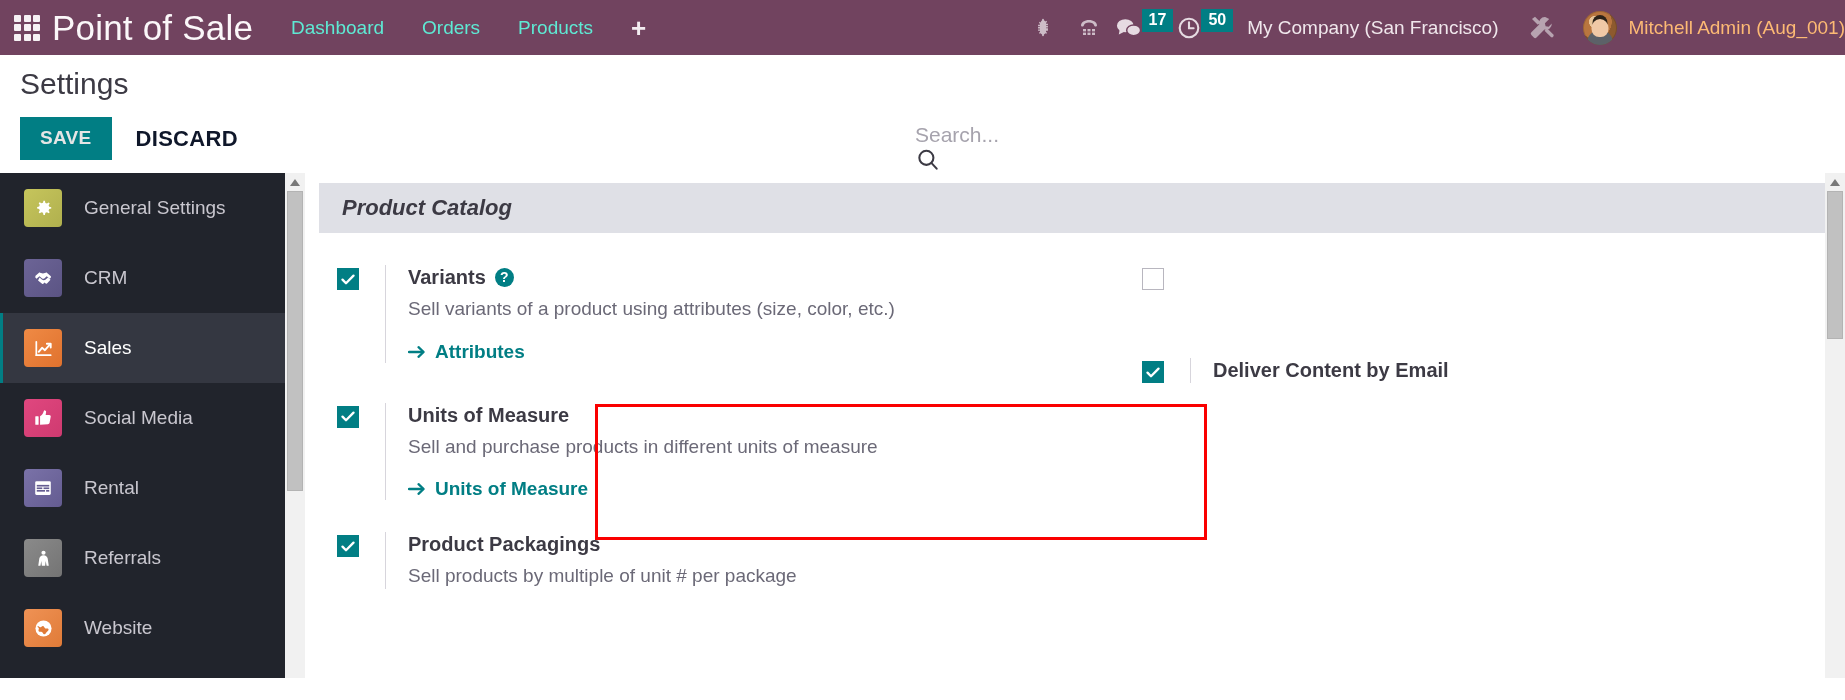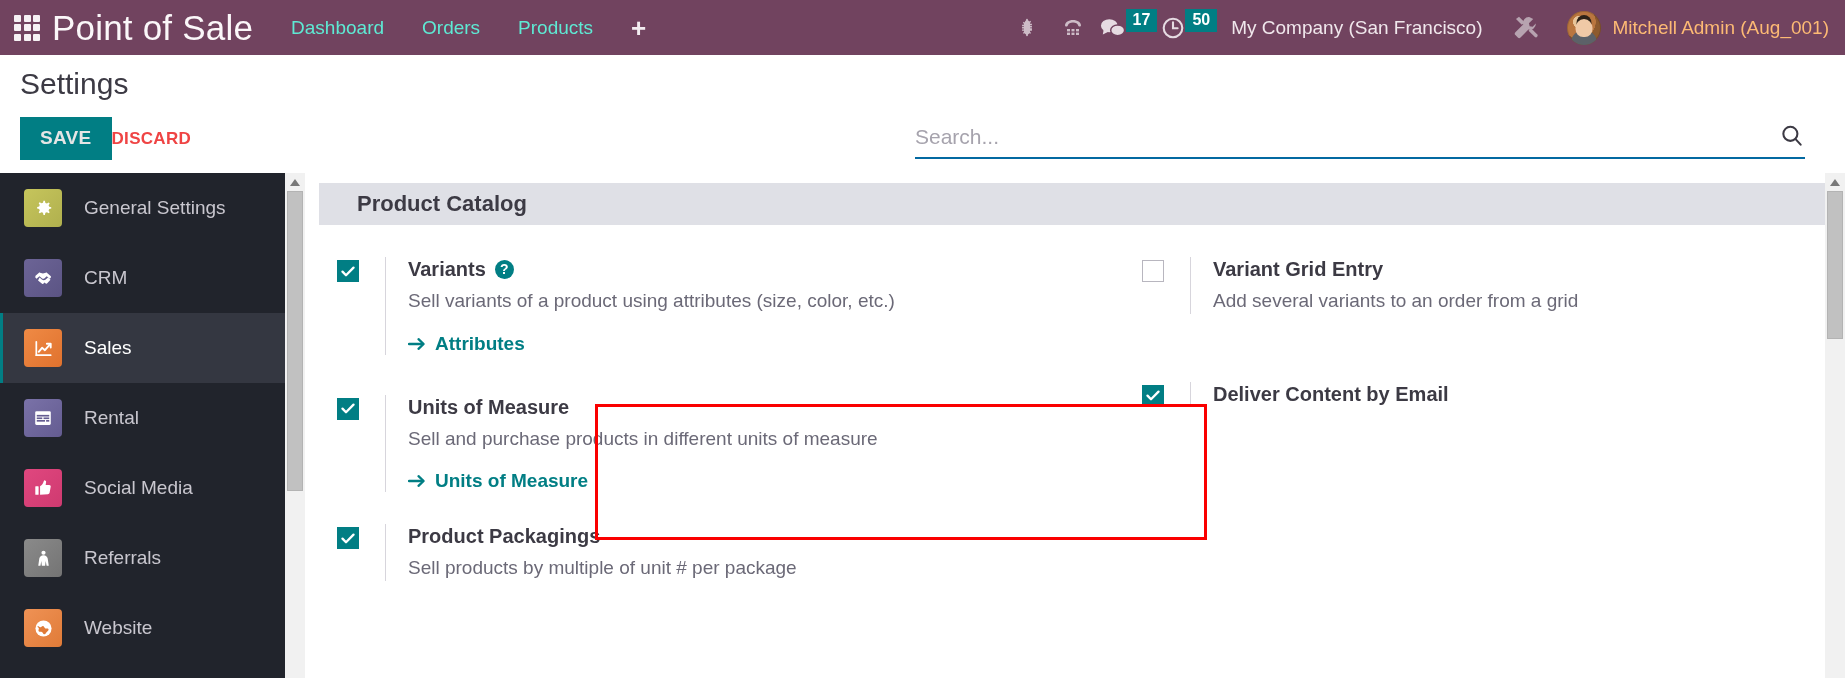--- a/index.html
+++ b/index.html
@@ -36,21 +36,21 @@
   .nav-menu { display: flex; align-items: center; gap: 38px; }
   .nav-item {
     font-size: 19px; color: #5eead4; white-space: nowrap; cursor: pointer;
   }
   .nav-plus {
     font-size: 26px; line-height: 1; color: #f3ecf0; cursor: pointer;
     font-weight: 700;
   }
   .nav-right {
     margin-left: auto; display: flex; align-items: center; gap: 0px;
-    padding-right: 16px;
+    padding-right: 0;
   }
   .nav-ico {
     width: 46px; height: 55px; display: flex; align-items: center;
     justify-content: center; cursor: pointer; position: relative;
   }
   .nav-ico svg { display:block; }
   .badge {
     background: #017e84; color: #fff; font-size: 16px; font-weight: 600;
     padding: 1px 7px 2px; line-height: 20px; margin-left: -4px;
     margin-top: -14px; cursor: pointer;
@@ -89,28 +89,28 @@
     font-size: 30px; font-weight: 400; color: #3c3a44;
   }
   .btn-row { position: absolute; left: 20px; top: 62px; display: flex; align-items: center; }
   .btn-save {
     background: #017e84; color: #e5e5e5; border: none;
     font-size: 19px; font-weight: 700; letter-spacing: .3px;
     padding: 10px 20px 11px; cursor: pointer;
     font-family: "Liberation Sans", sans-serif;
   }
   .btn-discard {
-    color: #ef4444; font-size: 17px; font-weight: 700; letter-spacing: .3px;
-    cursor: pointer; background: none; border: none;
+    color: #0f172a; font-size: 22px; font-weight: 700; letter-spacing: .3px;
+    margin-left: 24px; cursor: pointer; background: none; border: none;
     font-family: "Liberation Sans", sans-serif;
   }
   .searchbar {
     position: absolute; left: 915px; top: 68px; width: 890px;
     border-bottom: 2px solid #0369a1;
-    display: flex; align-items: flex-end; padding-bottom: 8px;
+    display: flex; align-items: flex-start; padding-bottom: 8px; flex-direction: column;
   }
   .searchbar input {
     flex: 1; border: none; outline: none; background: transparent;
     font-size: 21px; color: #3c3a44;
     font-family: "Liberation Sans", sans-serif;
   }
   .searchbar input::placeholder { color: #a6a3ad; }
   .search-ico { cursor: pointer; display: flex; }
 
   
@@ -152,22 +152,22 @@
   .sb-thumb {
     width: 16px; margin: 0 auto; background: #c1c1c1; border: 1px solid #b3b3b3;
     cursor: pointer;
   }
 
   
   .main {
     flex: 1; background: #ffffff; position: relative; overflow: hidden;
   }
   .section-header {
-    background: #dfe0e6; height: 42px; display: flex; align-items: center;
-    padding-left: 38px; margin: 10px 20px 0 14px;
+    background: #dfe0e6; height: 50px; display: flex; align-items: center;
+    padding-left: 23px; margin: 10px 20px 0 14px; font-style: italic;
   }
   .section-header .title { font-size: 22px; font-weight: 700; color: #3c3a44; }
 
   .settings-grid {
     display: flex; padding: 18px 20px 0 14px; position: relative;
   }
   .col { width: 50%; }
   .col-left { padding-left: 0px; }
   .col-right { padding-left: 52px; }
 
@@ -331,44 +331,44 @@
             <path d="M4.5 19V5" stroke="#fff" stroke-width="1.8" stroke-linecap="round"></path>
             <path d="M4.5 19h15" stroke="#fff" stroke-width="1.8" stroke-linecap="round"></path>
             <path d="M7 15.5l3.5-4.2 3 2.4L19 7.5" fill="none" stroke="#fff" stroke-width="2" stroke-linecap="round" stroke-linejoin="round"></path>
             <path d="M15.5 7h4v4" fill="none" stroke="#fff" stroke-width="2" stroke-linecap="round" stroke-linejoin="round"></path>
           </svg>
       </span>
       <span class="side-label">Sales</span>
     </div>
 
     <div class="side-item">
+      <span class="side-icon" style="background:linear-gradient(135deg,#e0477f,#cf3a70)">
+        <svg width="22" height="22" viewBox="0 0 24 24" fill="#fff">
+            <rect x="3.6" y="10" width="3.6" height="9.4" rx=".7"></rect>
+            <path d="M8.8 19.4V10c1.6-.7 2.8-2.1 3.4-3.7l.6-1.8c.2-.6.8-1 1.4-.8.8.2 1.3 1 1.2 1.8l-.5 3.2h3.9c1 0 1.8.9 1.6 1.9l-1.2 6.6c-.2.9-1 1.5-1.9 1.5z"></path>
+          </svg>
+      </span>
+      <span class="side-label">Social Media</span>
+    </div>
+
+    <div class="side-item">
       <span class="side-icon" style="background:linear-gradient(135deg,#7a72a8,#645c91)">
         <svg width="22" height="22" viewBox="0 0 24 24">
             <rect x="3.5" y="4.5" width="17" height="15" rx="1.4" fill="#fff"></rect>
             <rect x="5.2" y="8.6" width="13.6" height="1.8" fill="#645c91"></rect>
             <rect x="5.2" y="11.4" width="6" height="1.8" fill="#645c91"></rect>
             <rect x="12.6" y="11.4" width="6.2" height="1.8" fill="#645c91"></rect>
             <rect x="5.2" y="14.2" width="9" height="1.8" fill="#645c91"></rect>
             <rect x="15.4" y="14.2" width="3.4" height="1.8" fill="#645c91"></rect>
           </svg>
       </span>
       <span class="side-label">Rental</span>
     </div>
 
     <div class="side-item">
-      <span class="side-icon" style="background:linear-gradient(135deg,#e0477f,#cf3a70)">
-        <svg width="22" height="22" viewBox="0 0 24 24" fill="#fff">
-            <rect x="3.6" y="10" width="3.6" height="9.4" rx=".7"></rect>
-            <path d="M8.8 19.4V10c1.6-.7 2.8-2.1 3.4-3.7l.6-1.8c.2-.6.8-1 1.4-.8.8.2 1.3 1 1.2 1.8l-.5 3.2h3.9c1 0 1.8.9 1.6 1.9l-1.2 6.6c-.2.9-1 1.5-1.9 1.5z"></path>
-          </svg>
-      </span>
-      <span class="side-label">Social Media</span>
-    </div>
-
-    <div class="side-item">
       <span class="side-icon" style="background:linear-gradient(135deg,#8a8a8a,#747474)">
         <svg width="21" height="21" viewBox="0 0 24 24" fill="#fff">
             <circle cx="12" cy="5.4" r="2.4"></circle>
             <path d="M12 8.4c-2.6 0-4.3 1.6-4.8 3.7L6 20.2h2.5l1-5.3.6 5.3h3.8l.6-5.3 1 5.3H18l-1.2-8.1c-.5-2.1-2.2-3.7-4.8-3.7z"></path>
           </svg>
       </span>
       <span class="side-label">Referrals</span>
     </div>
 
     <div class="side-item">
@@ -457,26 +457,20 @@
             <div class="s-desc">Sell products by multiple of unit # per package</div>
           </div>
         </div>
 
       </div>
 
       <div class="col col-right">
 
         <div class="setting">
           <div class="cb unchecked"></div>
-          <div class="setting-body">
-            <div class="s-title">
-              <span>Variant Grid Entry</span>
-            </div>
-            <div class="s-desc">Add several variants to an order from a grid</div>
-          </div>
         </div>
 
         <div class="setting" style="padding-top:58px">
           <div class="cb checked">
             <svg width="14" height="11" viewBox="0 0 14 11" fill="none" stroke="#fff" stroke-width="2.3">
                 <path d="M1.5 5.6 5 9.2 12.5 1.6" stroke-linecap="round" stroke-linejoin="round"></path>
               </svg>
           </div>
           <div class="setting-body">
             <div class="s-title">

